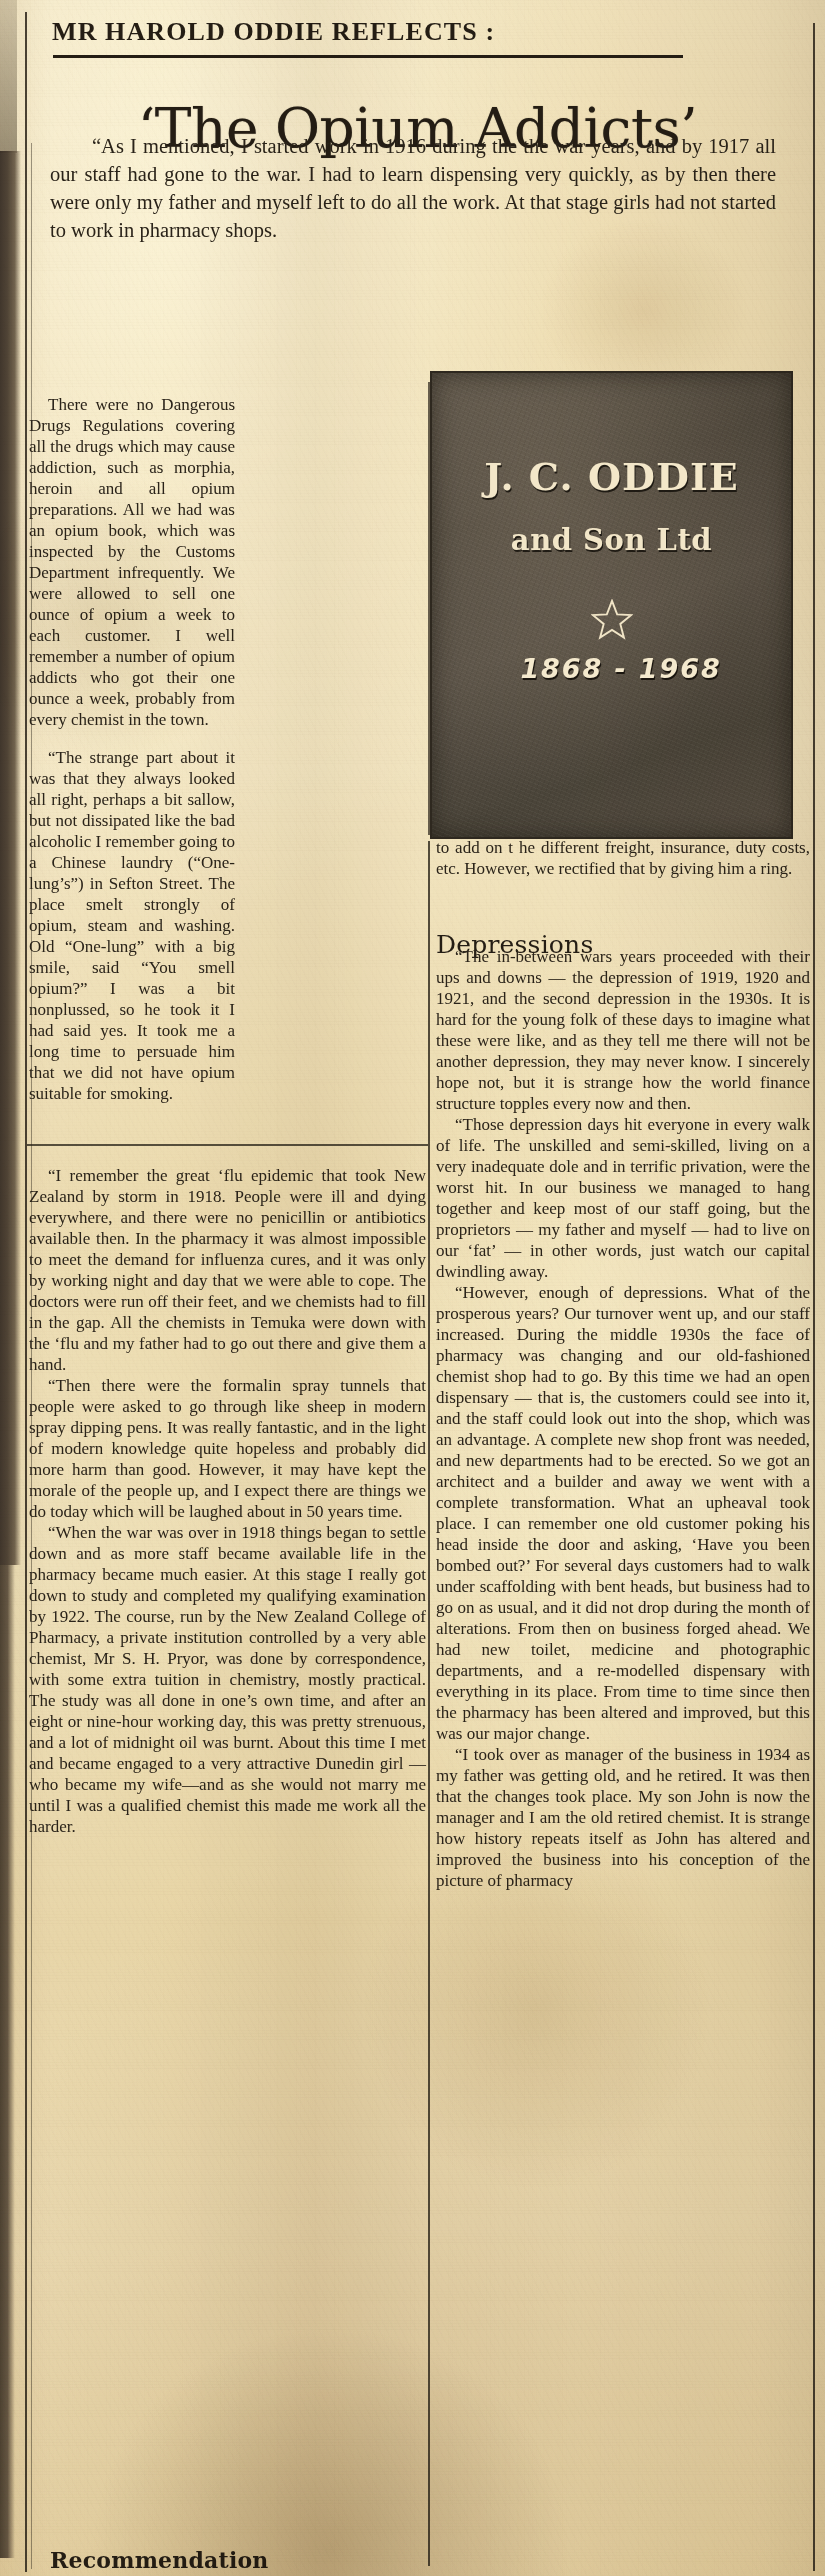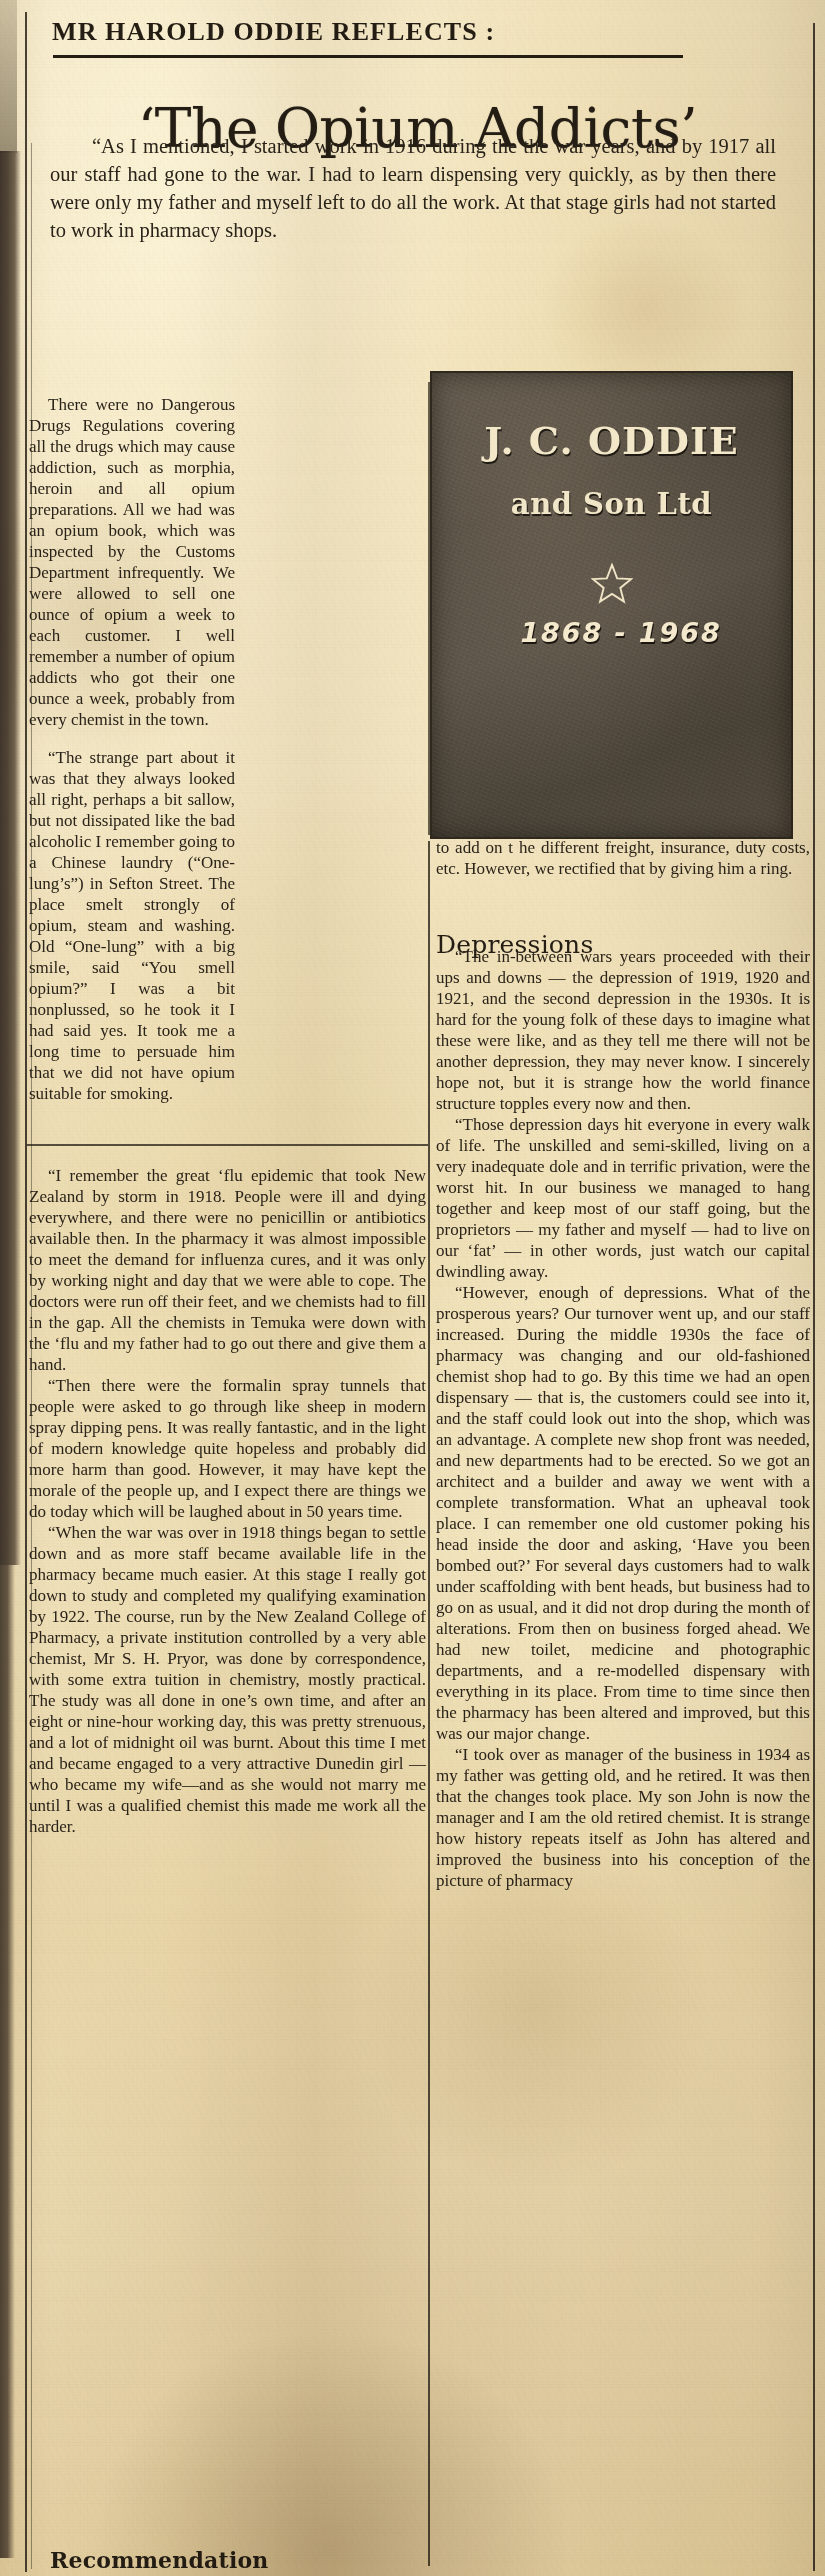--- a/index.html
+++ b/index.html
@@ -184,21 +184,21 @@
   #advert::after{
     content:"";
     position:absolute; inset:0;
     background-image:
       repeating-linear-gradient(22deg, rgba(255,255,255,0.035) 0 1px, rgba(0,0,0,0) 1px 3.8px),
       repeating-linear-gradient(110deg, rgba(0,0,0,0.05) 0 1px, rgba(0,0,0,0) 1px 4.8px);
     pointer-events:none;
   }
   #ad-name {
     position: relative;
-    margin-top: 45px;
+    margin-top: 81px;
     font-family: "DejaVu Serif", "Liberation Serif", serif;
     font-weight: 700;
     font-size: 38px;
     letter-spacing: 1px;
     color: #f3e7c9;
     text-shadow: 1px 1.9px 0 rgba(20,16,10,.85);
     z-index: 2;
   }
   #ad-sub {
     position: relative;

